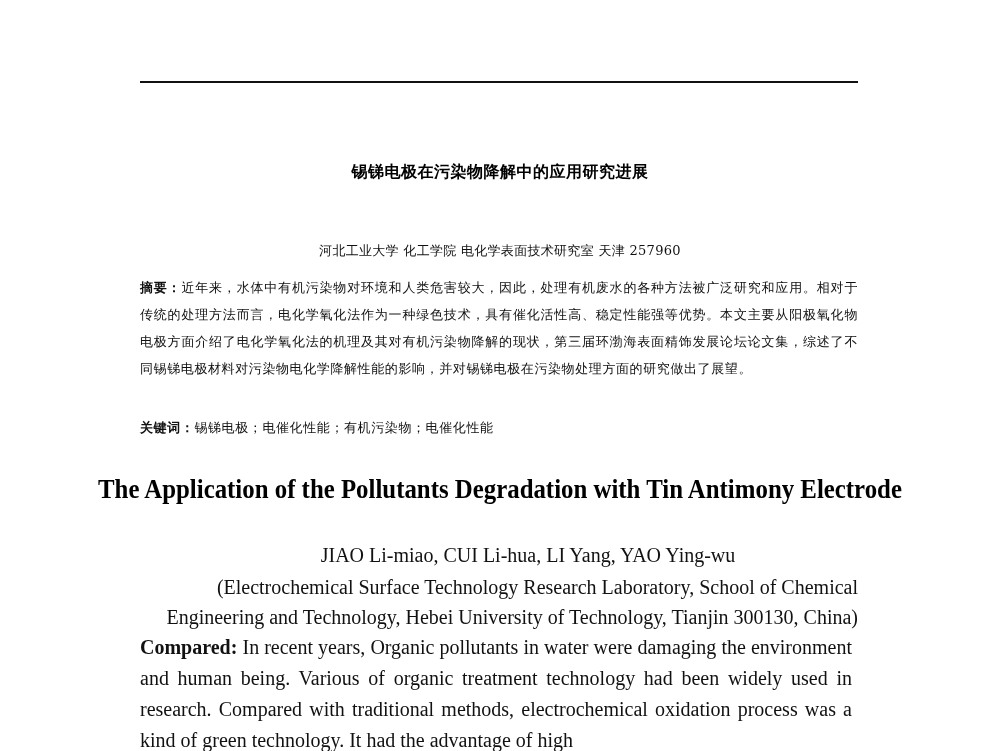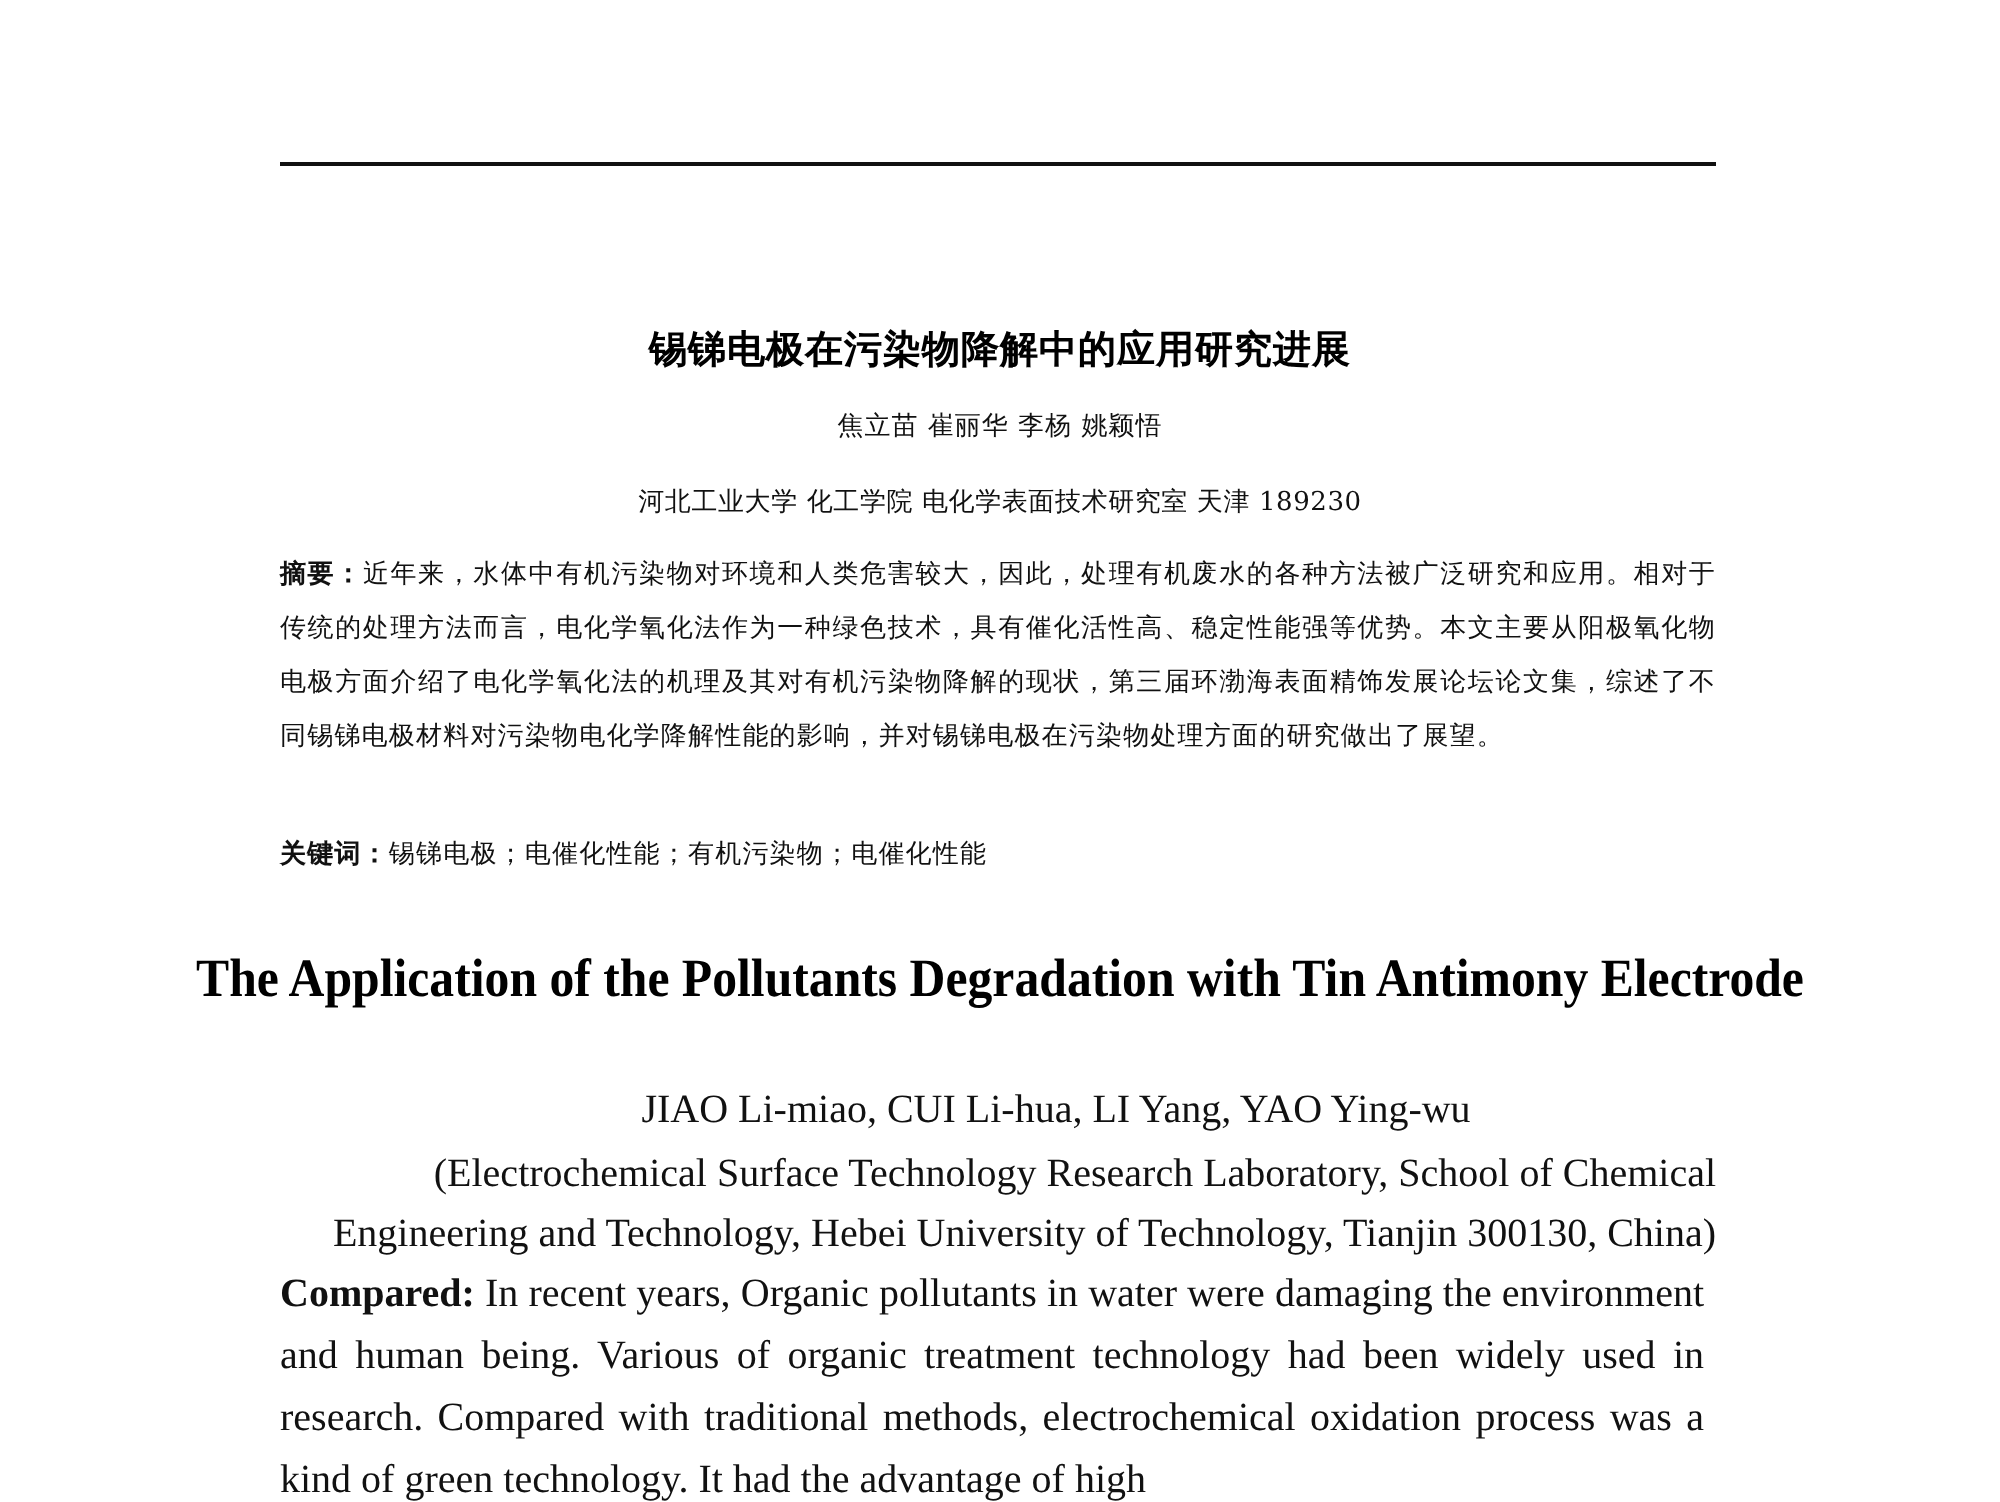--- a/index.html
+++ b/index.html
@@ -9,21 +9,21 @@
     position: absolute; left: 140px; top: 52px; width: 718px;
     text-align: right; font-family: "DejaVu Sans", sans-serif; font-weight: bold;
     font-size: 14px; letter-spacing: 0.3px; color: #111;
   }
   .header-rule {
     position: absolute; left: 140px; top: 81px; width: 718px; height: 0;
     border-top: 2.5px solid #111;
   }
   .cn-title {
     position: absolute; left: 0; top: 162px; width: 1000px; text-align: center;
-    font-family: "DejaVu Sans", sans-serif; font-weight: bold; font-size: 19px;
+    font-family: "DejaVu Sans", sans-serif; font-weight: bold; font-size: 16px;
     letter-spacing: 0.5px; color: #000;
   }
   .cn-authors {
     position: absolute; left: 0; top: 204px; width: 1000px; text-align: center;
     font-family: "DejaVu Serif", serif; font-size: 13px; color: #111; letter-spacing: 0.5px;
   }
   .cn-affil {
     position: absolute; left: 0; top: 242px; width: 1000px; text-align: center;
     font-family: "DejaVu Serif", serif; font-size: 13px; color: #111; letter-spacing: 0.3px;
   }
@@ -59,22 +59,21 @@
   }
   .en-abstract .lbl { font-weight: bold; }
 </style>
 </head>
 <body>
 
 <div class="page">
   <div class="header-rule"></div>
 
   <div class="cn-title">锡锑电极在污染物降解中的应用研究进展</div>
-  <div class="cn-authors">焦立苗  崔丽华  李杨  姚颖悟</div>
-  <div class="cn-affil">河北工业大学  化工学院  电化学表面技术研究室  天津  189230</div>
+  <div class="cn-affil">河北工业大学  化工学院  电化学表面技术研究室  天津  257960</div>
 
   <div class="cn-abstract">
     <span class="lbl">摘要：</span><span>近年来，水体中有机污染物对环境和人类危害较大，因此，处理有机废水的各种方法被广泛研究和应用。相对于传统的处理方法而言，电化学氧化法作为一种绿色技术，具有催化活性高、稳定性能强等优势。本文主要从阳极氧化物电极方面介绍了电化学氧化法的机理及其对有机污染物降解的现状，第三届环渤海表面精饰发展论坛论文集，综述了不同锡锑电极材料对污染物电化学降解性能的影响，并对锡锑电极在污染物处理方面的研究做出了展望。</span>
   </div>
 
   <div class="cn-keywords">
     <span class="lbl">关键词：</span><span>锡锑电极；电催化性能；有机污染物；电催化性能</span>
   </div>
 
   <div class="en-title">The Application of the Pollutants Degradation with Tin Antimony Electrode</div>

